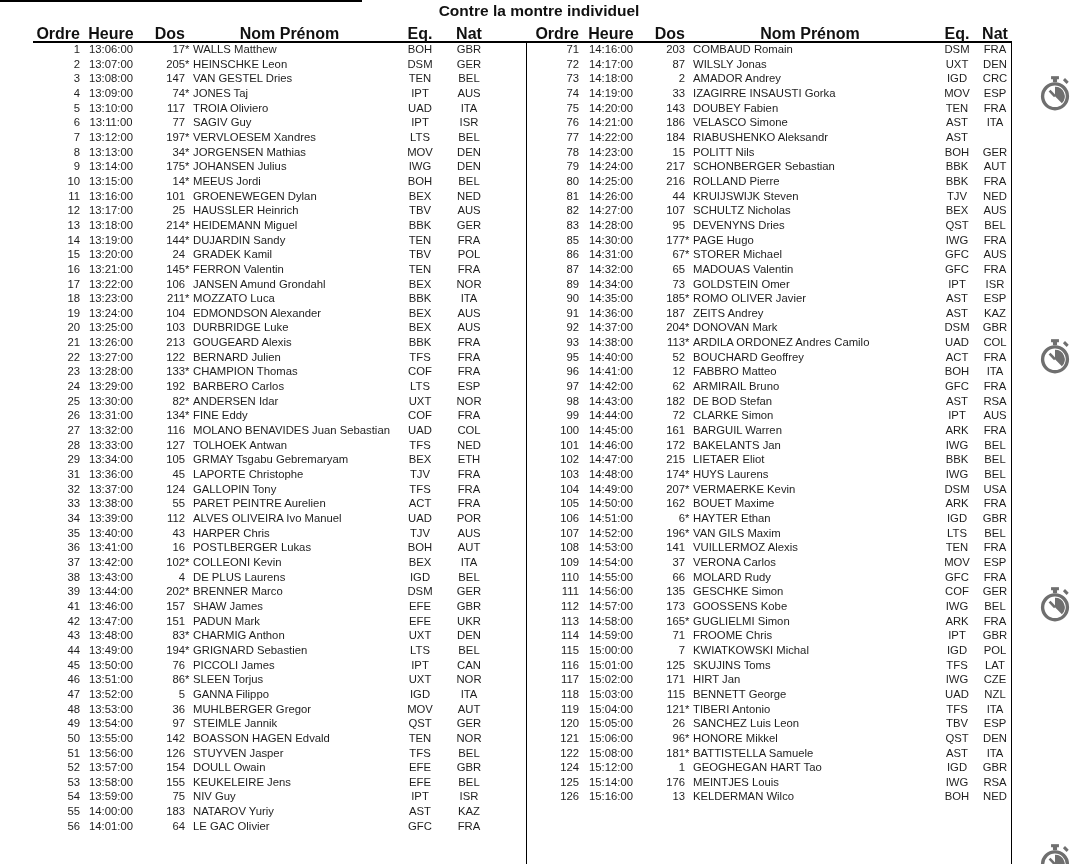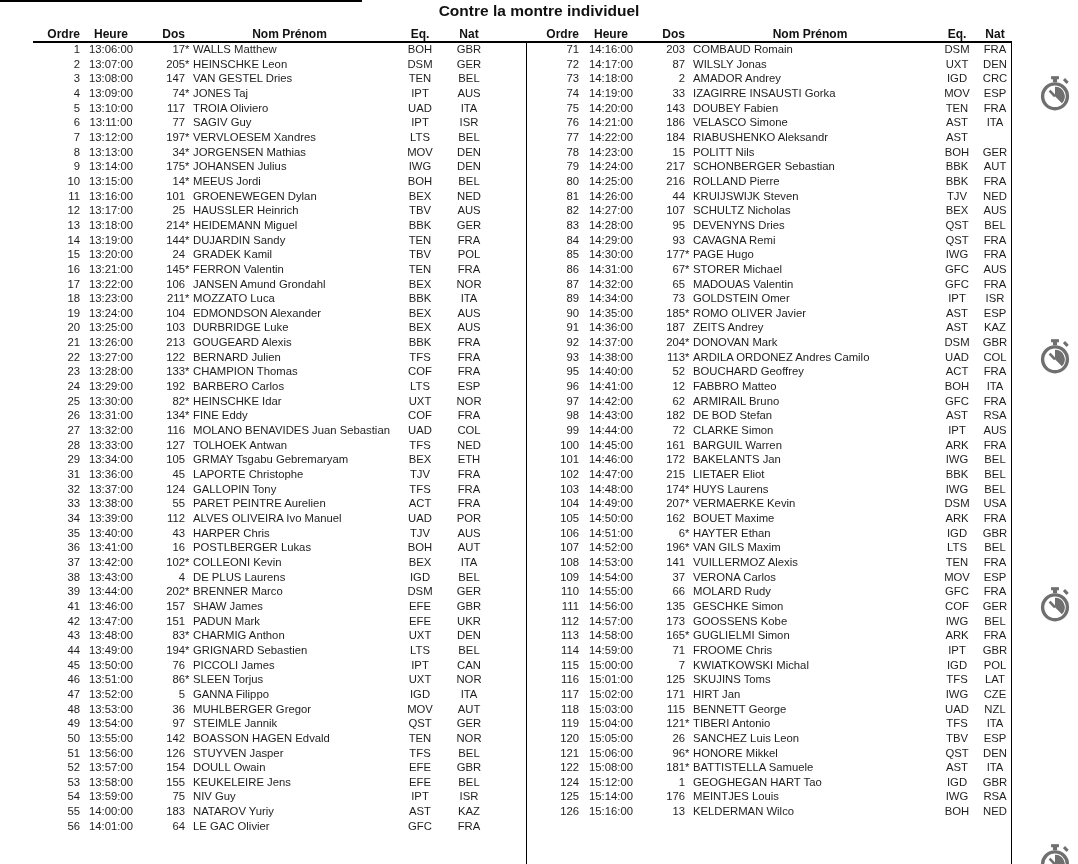--- a/index.html
+++ b/index.html
@@ -15,21 +15,21 @@
   .header-underline { position:absolute; left:33px; top:41px; width:979px; height:2px; background:#000; }
   .vline { position:absolute; top:43px; bottom:0; width:1px; background:#000; }
   .vline.v1 { left:526px; }
   .vline.v2 { left:1011px; }
 
   table.startlist { position:absolute; top:26px; border-collapse:collapse; table-layout:fixed; }
   table.startlist th, table.startlist td {
     padding:0; margin:0; white-space:nowrap; overflow:visible;
     font-size:11.3px; line-height:14.65px; height:14.65px; vertical-align:middle;
   }
-  table.startlist thead th { font-size:12px; font-weight:bold; height:16px; line-height:16px; color:#111; }
+  table.startlist thead th { font-size:16px; font-weight:bold; height:16px; line-height:16px; color:#111; }
   .c-ordre { text-align:right; padding-right:2px; }
   .c-heure { text-align:center; }
   .c-dos   { text-align:right; padding-right:3px; }
   .c-nom   { text-align:left; padding-left:4px; }
   .c-eq    { text-align:center; }
   .c-nat   { text-align:center; }
   th.c-nom { padding-left:12px;text-align:center; }
   .ast { display:inline-block; width:8px; text-align:left; }
   .stopwatch { position:absolute; left:1037px; width:36px; height:38px; color:#6f6f6f; }
   .sw1 { top:75px; } .sw2 { top:338px; } .sw3 { top:586px; } .sw4 { top:843px; }
@@ -256,21 +256,21 @@
           <td class="c-heure">13:29:00</td>
           <td class="c-dos">192</td>
           <td class="c-nom"><span class="ast"></span><span>BARBERO Carlos</span></td>
           <td class="c-eq">LTS</td>
           <td class="c-nat">ESP</td>
         </tr>
         <tr>
           <td class="c-ordre">25</td>
           <td class="c-heure">13:30:00</td>
           <td class="c-dos">82</td>
-          <td class="c-nom"><span class="ast">*</span><span>HEINSCHKE Idar</span></td>
+          <td class="c-nom"><span class="ast">*</span><span>ANDERSEN Idar</span></td>
           <td class="c-eq">UXT</td>
           <td class="c-nat">NOR</td>
         </tr>
         <tr>
           <td class="c-ordre">26</td>
           <td class="c-heure">13:31:00</td>
           <td class="c-dos">134</td>
           <td class="c-nom"><span class="ast">*</span><span>FINE Eddy</span></td>
           <td class="c-eq">COF</td>
           <td class="c-nat">FRA</td>
@@ -618,28 +618,20 @@
           <td class="c-eq">BEX</td>
           <td class="c-nat">AUS</td>
         </tr>
         <tr>
           <td class="c-ordre">83</td>
           <td class="c-heure">14:28:00</td>
           <td class="c-dos">95</td>
           <td class="c-nom"><span class="ast"></span><span>DEVENYNS Dries</span></td>
           <td class="c-eq">QST</td>
           <td class="c-nat">BEL</td>
-        </tr>
-        <tr>
-          <td class="c-ordre">84</td>
-          <td class="c-heure">14:29:00</td>
-          <td class="c-dos">93</td>
-          <td class="c-nom"><span class="ast"></span><span>CAVAGNA Remi</span></td>
-          <td class="c-eq">QST</td>
-          <td class="c-nat">FRA</td>
         </tr>
         <tr>
           <td class="c-ordre">85</td>
           <td class="c-heure">14:30:00</td>
           <td class="c-dos">177</td>
           <td class="c-nom"><span class="ast">*</span><span>PAGE Hugo</span></td>
           <td class="c-eq">IWG</td>
           <td class="c-nat">FRA</td>
         </tr>
         <tr>

